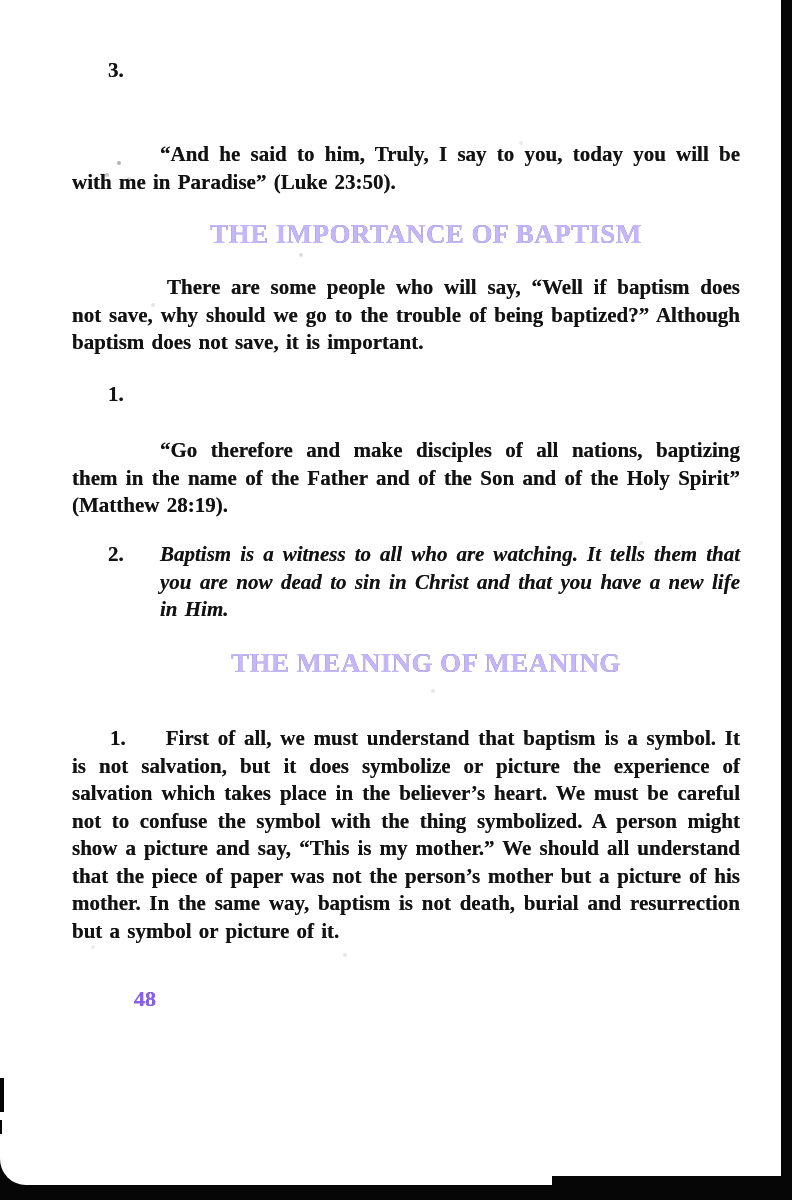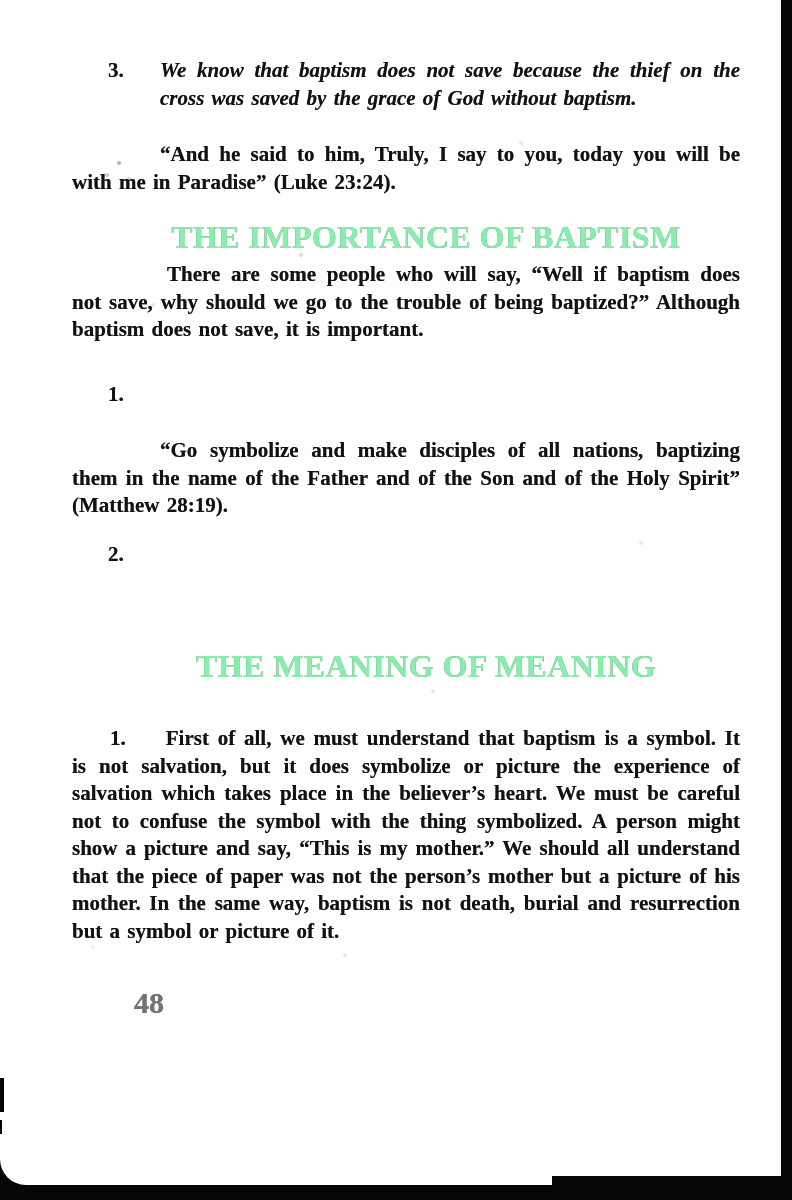--- a/index.html
+++ b/index.html
@@ -91,72 +91,72 @@
   .quote-para {
     text-indent: 88px;
   }
   .intro-para {
     text-indent: 95px;
   }
   .heading {
     position: absolute;
     left: 92px;
     width: 668px;
-    font-size: 32px;
+    font-size: 27px;
     font-weight: 700;
-    color: #86efac;
+    color: #c4b5fd;
     text-align: center;
     letter-spacing: 0.4px;
     text-shadow: 0 0 0.5px rgba(10,10,10,0.65);
   }
   .numbered-para .para-marker {
     display: inline-block;
     margin-left: 38px;
     margin-right: 40px;
     font-style: normal;
   }
   .page-number {
     position: absolute;
     left: 134px;
     top: 986px;
-    font-size: 30px;
+    font-size: 22px;
     font-weight: 700;
-    color: #737373;
+    color: #8b5cf6;
     text-shadow: 0 0 0.5px rgba(10,10,10,0.65);
   }
 </style>
 </head>
 <body>
 
 <div class="scan-page"></div>
 
 <div class="scan-artifact bottom-bar-step"></div>
 <div class="scan-artifact left-edge-nick"></div>
 <div class="scan-artifact left-edge-nick2"></div>
 <div class="speckles"></div>
 
 <div class="text-block list-item" style="top: 57px;">
   <span class="marker">3.</span>
-  <span class="item-text">We know that baptism does not save because the thief on the cross was saved by the grace of God without baptism.</span>
 </div>
 
-<div class="text-block quote-para" style="top: 141px;">“And he said to him, Truly, I say to you, today you will be with me in Paradise” (Luke 23:24).</div>
+<div class="text-block quote-para" style="top: 141px;">“And he said to him, Truly, I say to you, today you will be with me in Paradise” (Luke 23:50).</div>
 
 <div class="heading" style="top: 219px;">THE IMPORTANCE OF BAPTISM</div>
 
-<div class="text-block intro-para" style="top: 261px;">There are some people who will say, “Well if baptism does not save, why should we go to the trouble of being baptized?” Although baptism does not save, it is important.</div>
+<div class="text-block intro-para" style="top: 274px;">There are some people who will say, “Well if baptism does not save, why should we go to the trouble of being baptized?” Although baptism does not save, it is important.</div>
 
 <div class="text-block list-item" style="top: 381px;">
   <span class="marker">1.</span>
 </div>
 
-<div class="text-block quote-para" style="top: 437px;">“Go symbolize and make disciples of all nations, baptizing them in the name of the Father and of the Son and of the Holy Spirit” (Matthew 28:19).</div>
+<div class="text-block quote-para" style="top: 437px;">“Go therefore and make disciples of all nations, baptizing them in the name of the Father and of the Son and of the Holy Spirit” (Matthew 28:19).</div>
 
 <div class="text-block list-item" style="top: 541px;">
   <span class="marker">2.</span>
+  <span class="item-text">Baptism is a witness to all who are watching. It tells them that you are now dead to sin in Christ and that you have a new life in Him.</span>
 </div>
 
 <div class="heading" style="top: 648px;">THE MEANING OF MEANING</div>
 
 <div class="text-block numbered-para" style="top: 725px;">
   <span class="para-marker">1.</span><span>First of all, we must understand that baptism is a symbol. It is not salvation, but it does symbolize or picture the experience of salvation which takes place in the believer’s heart. We must be careful not to confuse the symbol with the thing symbolized. A person might show a picture and say, “This is my mother.” We should all understand that the piece of paper was not the person’s mother but a picture of his mother. In the same way, baptism is not death, burial and resurrection but a symbol or picture of it.</span>
 </div>
 
 <div class="page-number">48</div>
 

